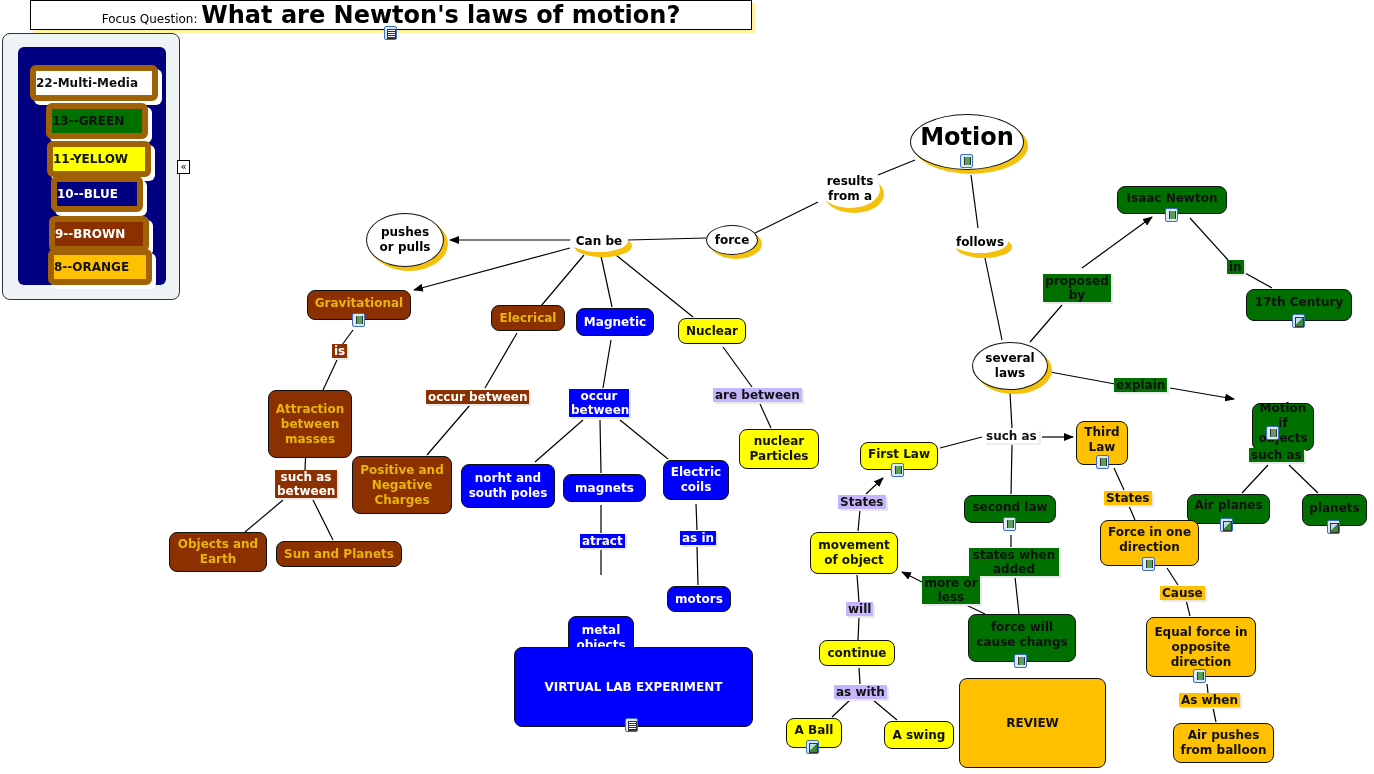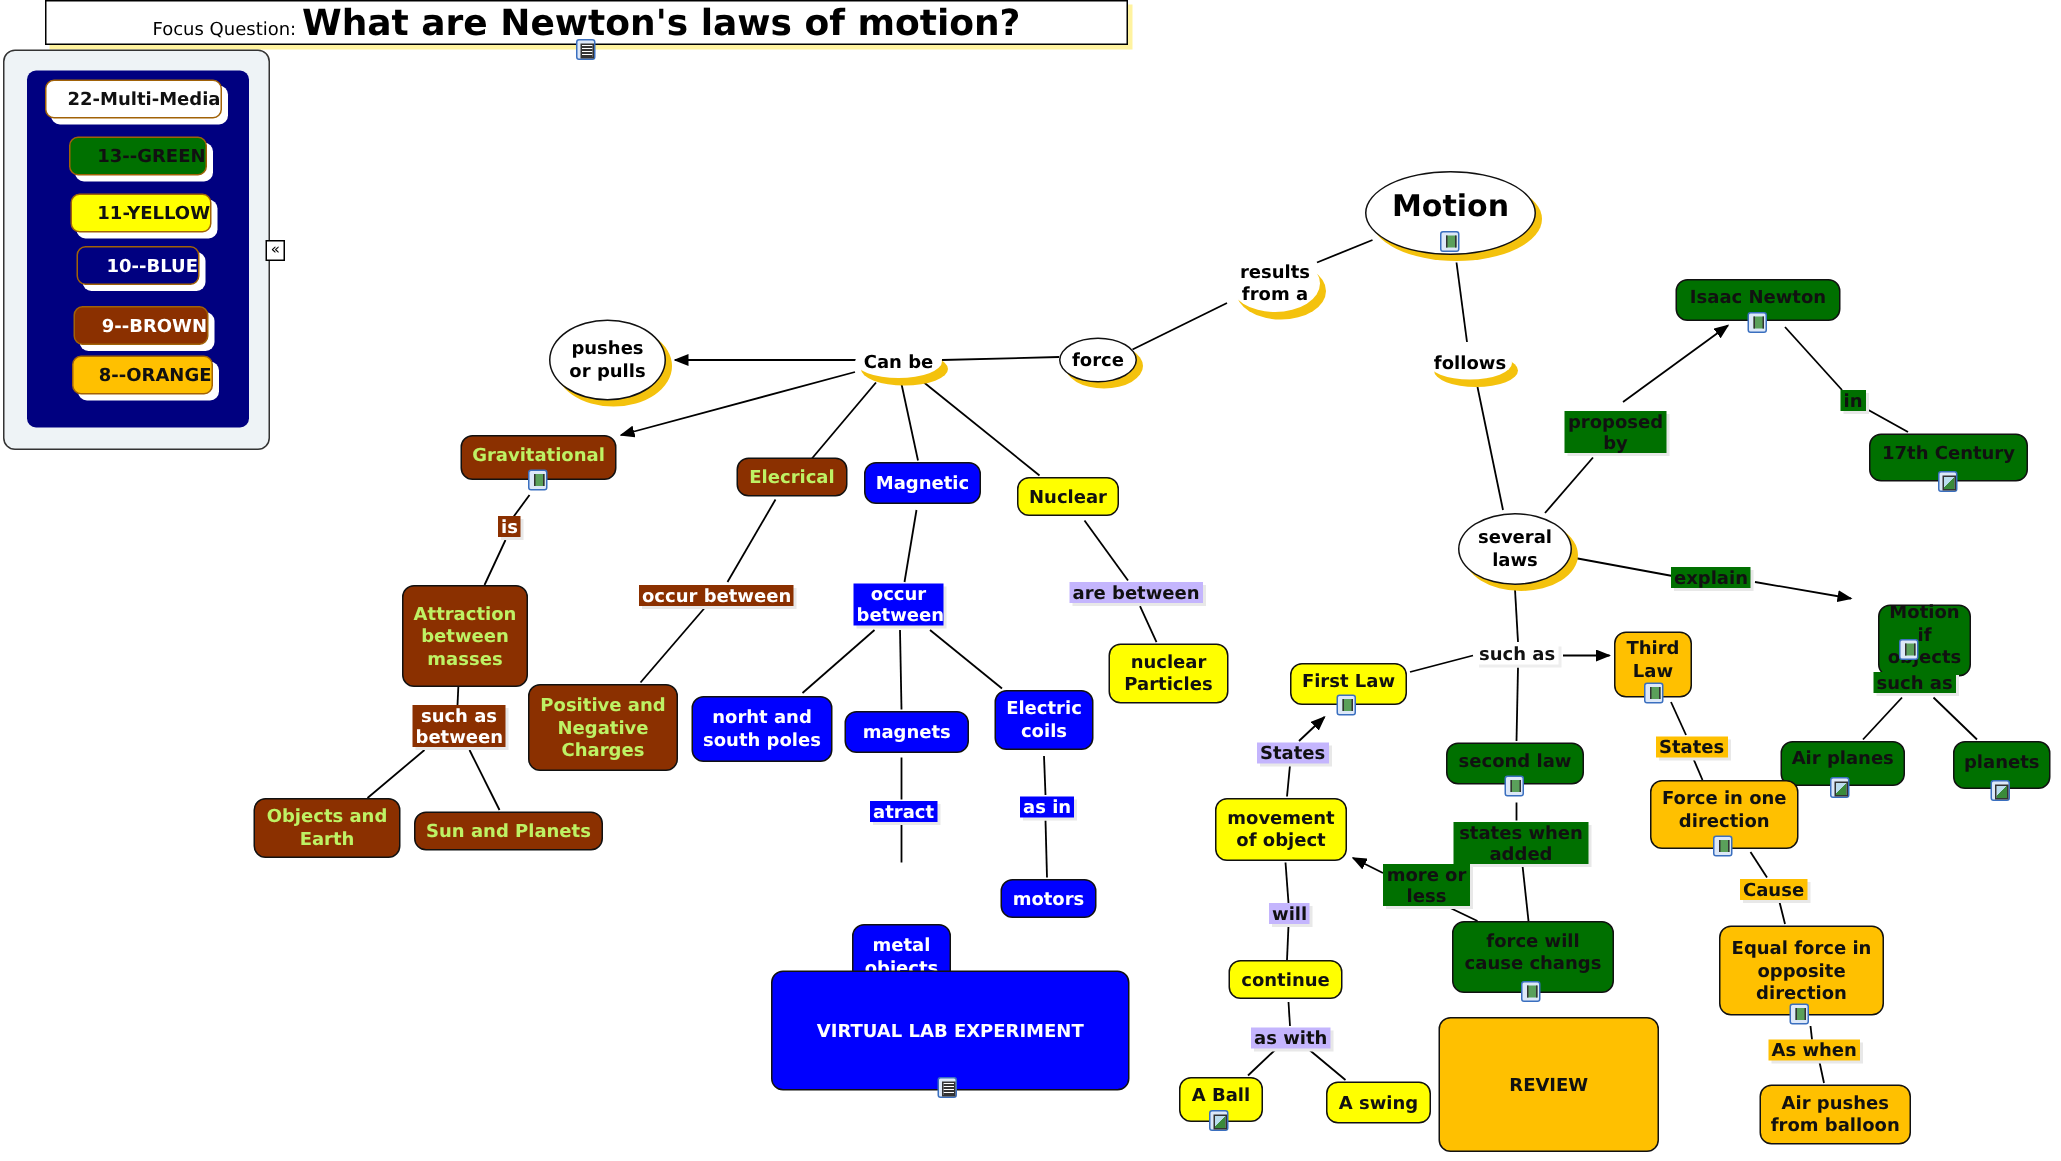--- a/index.html
+++ b/index.html
@@ -5,35 +5,35 @@
   html, body { margin:0; padding:0; }
   body { width:1374px; height:774px; position:relative; background:#ffffff; overflow:hidden;
          font-family:"DejaVu Sans", "Liberation Sans", sans-serif; }
   #links { position:absolute; left:0; top:0; width:1374px; height:774px; }
   .focus { position:absolute; left:30px; top:0; width:720px; height:28px; border:1px solid #000; background:#fff;
            box-shadow:3px 3px 0 #fff3a0; text-align:center; line-height:28px; font-size:12px; color:#000; }
   .focus .q { font-size:24px; font-weight:bold; }
   .legend-outer { position:absolute; left:2px; top:33px; width:176px; height:265px; background:#eef3f6;
                   border:1px solid #333; border-radius:8px; }
   .legend-inner { position:absolute; left:15px; top:13px; width:148px; height:238px; background:#000080; border-radius:6px; }
-  .lg { position:absolute; font-weight:bold; font-size:12px; text-align:right; border-radius:6px;
-        border:1px solid #a16207; box-shadow:4px 4px 0 #fff; }
+  .lg { position:absolute; font-weight:bold; font-size:12px; text-align:left; border-radius:6px;
+        border:6px solid #a16207; box-shadow:4px 4px 0 #fff;margin-top:12px; }
   .collapse { position:absolute; left:177px; top:160px; width:11px; height:12px; border:1px solid #000;
               font-size:10px; line-height:11px; text-align:center; background:#fff; }
   .node { position:absolute; display:flex; align-items:center; justify-content:center; text-align:center;
           font-weight:bold; font-size:12px; line-height:15px; border:1px solid #111; border-radius:8px; box-sizing:border-box; }
   .oval { position:absolute; display:flex; align-items:center; justify-content:center; text-align:center;
           font-weight:bold; font-size:12px; line-height:15px; border:1px solid #111; border-radius:50%;
           background:#fff; box-shadow:4px 4px 0 #f4c20d; box-sizing:border-box; }
   .plain { position:absolute; display:flex; align-items:center; justify-content:center; text-align:center;
            font-weight:bold; font-size:12px; line-height:15px; border-radius:50%; box-shadow:4px 5px 0 #f4c20d; background:#fff; }
   .green { background:#007000; color:#111; }
   .yellow { background:#ffff00; color:#111; }
   .blue { background:#0000ff; color:#fff; }
-  .brown { background:#8b3000; color:#bef264; }
+  .brown { background:#8b3000; color:#eab308; }
   .orange { background:#ffc000; color:#111; }
   .lbl { position:absolute; font-weight:bold; font-size:12px; line-height:14px; text-align:center; padding:0 2px;
          box-shadow:2px 2px 0 #e8e8e8; white-space:nowrap; }
   .lbl.white { background:#fff; color:#111; box-shadow:2px 2px 0 #eee; }
   .lbl.green { background:#007000; color:#111; }
   .lbl.yellow { background:#c4b5fd; color:#111; }
   .lbl.blue { background:#0000ff; color:#fff; }
   .lbl.brown { background:#8b3000; color:#fff; }
   .lbl.orange { background:#ffc000; color:#111; }
   .ico { position:absolute; width:13px; height:14px; border:1px solid #3a6fbf; border-radius:2px; background:#dde8f8; box-sizing:border-box; }
@@ -122,21 +122,21 @@
     <div class="lg" style="left:12px;top:6px;width:116px;height:24px;line-height:24px;background:#fff;color:#111;">22-Multi-Media</div>
     <div class="lg" style="left:28px;top:44px;width:90px;height:24px;line-height:24px;background:#007000;color:#111;">13--GREEN</div>
     <div class="lg" style="left:29px;top:82px;width:92px;height:24px;line-height:24px;background:#ffff00;color:#111;">11-YELLOW</div>
     <div class="lg" style="left:33px;top:117px;width:80px;height:24px;line-height:24px;background:#000080;color:#fff;">10--BLUE</div>
     <div class="lg" style="left:31px;top:157px;width:88px;height:24px;line-height:24px;background:#8b3000;color:#fff;">9--BROWN</div>
     <div class="lg" style="left:30px;top:190px;width:92px;height:24px;line-height:24px;background:#ffc000;color:#111;">8--ORANGE</div>
   </div>
 </div>
 <div class="collapse">«</div>
 
-<div class="oval" style="left:910px;top:114px;width:114px;height:56px;font-size:20px;">
+<div class="oval" style="left:910px;top:114px;width:114px;height:56px;font-size:24px;">
     <span style="margin-top:-10px;">Motion</span>
   </div>
 <div class="ico film" style="left:960px;top:154px;"></div>
 <div class="plain" style="left:820px;top:170px;width:60px;height:38px;">results from a</div>
 <div class="oval" style="left:706px;top:225px;width:52px;height:30px;">force</div>
 <div class="plain" style="left:570px;top:230px;width:58px;height:22px;">Can be</div>
 <div class="oval" style="left:366px;top:213px;width:78px;height:54px;padding:0 10px;">pushes or pulls</div>
 <div class="plain" style="left:952px;top:231px;width:56px;height:22px;">follows</div>
 
 <div class="node brown" style="left:307px;top:290px;width:104px;height:30px;padding-bottom:4px;">Gravitational</div>

